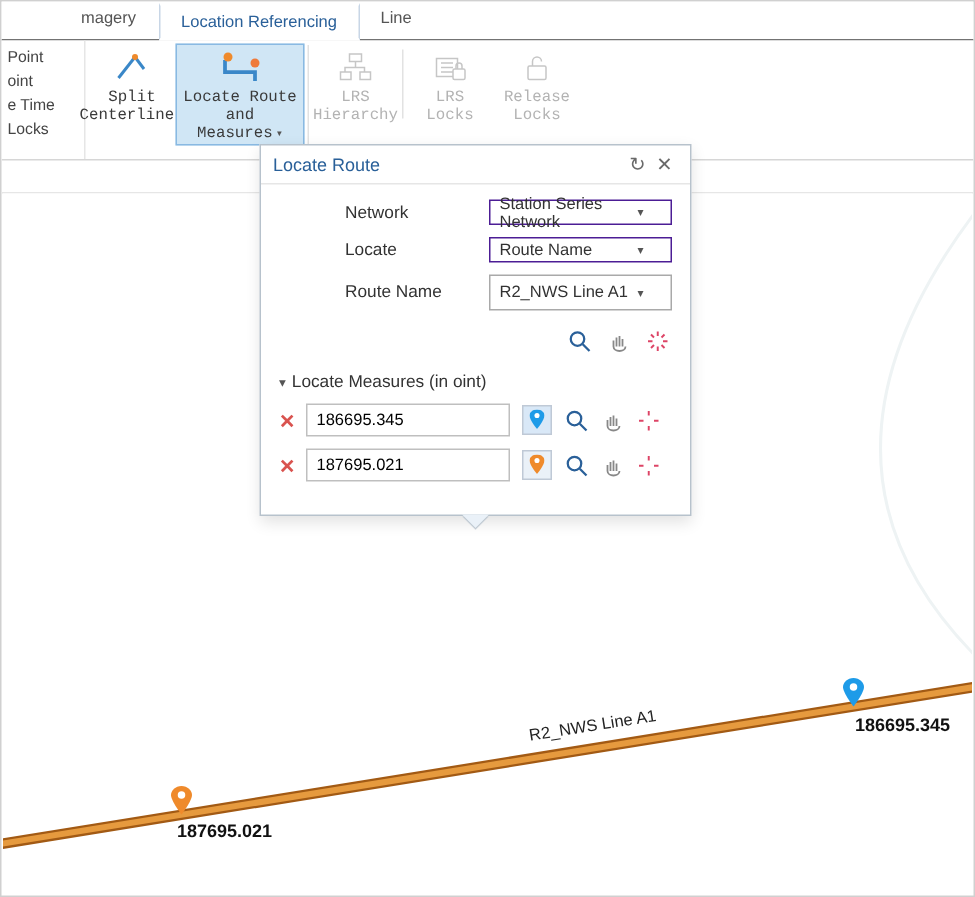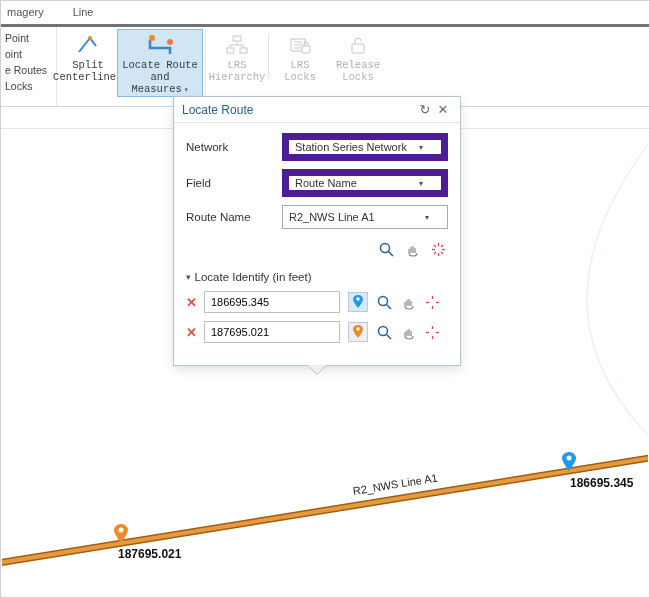--- a/index.html
+++ b/index.html
@@ -9,21 +9,21 @@
     font-size: 11px;
     color: #323232;
     background: #fff;
     width: 650px;
     height: 598px;
     overflow: hidden;
     position: relative;
     border: 1px solid #d0d0d0;
   }
   
-  .tabbar { display:flex; height:26px; border-bottom:3px solid #737373; background:#fff; }
+  .tabbar { display:flex; height:26px; border-bottom:1px solid #737373; background:#fff;padding-left:47px; }
   .tab { padding:5px 14px 4px; color:#555; cursor:pointer; border-right:1px solid transparent;}
   .tab.active { color:#2a6099; border-bottom:2px solid #fff; border-top:2px solid #fff; border-left:1px solid #c8d6e6; border-right:1px solid #c8d6e6; background:#fff; position:relative; top:1px;}
   .tab.first { padding-left:6px;}
   
   .ribbon { display:flex; height:80px; background:#fff; border-bottom:1px solid #d6d6d6; }
   .leftcol { width:56px; display:flex; flex-direction:column; padding:4px 2px; gap:2px; border-right:1px solid #e6e6e6;}
   .leftcol .mini { font-size:10.5px; color:#444; padding:1px 0 1px 2px; white-space:nowrap; overflow:hidden;}
   .group { display:flex; flex-direction:column; align-items:center; position:relative; padding:2px 2px 0; }
   .groupbtns { display:flex; }
   .grouplabel { font-size:10px; color:#6b6b6b; text-align:right; width:100%; padding:1px 0 2px;font-weight:bold; }
@@ -39,22 +39,22 @@
   
   .subbar { height:22px; border-bottom:1px solid #e6e6e6; }
 
   
   .panel { position:absolute; left:172px; top:95px; width:288px; background:#fff; border:1px solid #b7c2cc; box-shadow:0 4px 10px rgba(0,0,0,.12); z-index:50;}
   .panel-title{ display:flex; align-items:center; height:26px; padding:0 8px; border-bottom:1px solid #e6e6e6; font-size:12px; color:#2a6099;}
   .panel-title .sp{flex:1;}
   .panel-title .ic{ width:18px; text-align:center; color:#6a6a6a; cursor:pointer; font-size:13px;}
   .panel-body{ padding:10px 12px 14px; }
   .frow{ display:flex; align-items:center; margin-bottom:8px;}
-  .frow .flab{ width:96px; font-size:11.5px; color:#323232;}
-  .sel{ flex:1; height:28px; border:7px solid #4c1d95; background:#fff; padding:2px 18px 2px 6px; font-size:11px; position:relative; display:flex; align-items:center; justify-content:space-between; cursor:pointer;}
+  .frow .flab{ width:96px; font-size:11.5px; color:#323232;margin-left:44px;}
+  .sel{ flex:1; height:17px; border:1px solid #4c1d95; background:#fff; padding:2px 18px 2px 6px; font-size:11px; position:relative; display:flex; align-items:center; justify-content:space-between; cursor:pointer;}
   .sel .caret{ font-size:8px; color:#555;}
   .sel.big{ height:24px; border:1px solid #a9a9a9;}
   .iconsrow{ display:flex; justify-content:flex-end; gap:10px; padding:4px 2px 8px 0;}
   .toolicon{ width:16px; height:16px; display:flex; align-items:center; justify-content:center; cursor:pointer;}
   .section-h{ font-size:11.5px; color:#333; margin:6px 0 8px; display:flex; align-items:center; gap:4px; cursor:pointer;}
   .section-h .chev{ font-size:9px; color:#555;}
   .mrow{ display:flex; align-items:center; gap:8px; margin-bottom:8px;}
   .mrow .del{ color:#d9534f; font-weight:bold; font-size:13px; cursor:pointer; width:10px; text-align:center;}
   .mrow input{ width:136px; height:22px; border:1px solid #bfbfbf; padding:2px 6px; font-size:11px; font-family:inherit;}
   .pin{ width:20px; height:20px; border:1px solid #bfc9d6; display:flex; align-items:center; justify-content:center; background:#eaf1f8; cursor:pointer;}
@@ -67,28 +67,29 @@
   .map { position:absolute; left:1px; right:1px; top:128px; bottom:1px; background:#fff; overflow:hidden;}
   .route-label{ position:absolute; font-size:11px; color:#222; transform:rotate(-9deg); transform-origin:left top;}
   .measure-label{ position:absolute; font-size:12px; font-weight:600; color:#111;}
   .pin-marker{ position:absolute; }
 </style>
 </head>
 <body>
 
 <div class="tabbar">
   <div class="tab first">magery</div>
+  <div class="tab active">Location Referencing</div>
   <div class="tab">Line</div>
 </div>
 
 <div class="ribbon">
   <div class="leftcol">
     <div class="mini">Point</div>
     <div class="mini">oint</div>
-    <div class="mini">e Routes</div>
+    <div class="mini">e Time</div>
     <div class="mini">Locks</div>
   </div>
 
   <div class="group" style="flex:0 0 auto;">
     <div class="groupbtns">
       <div class="bigbtn">
         <div class="iconbox">
           <svg width="24" height="22">
               <path d="M3 18 L14 4" stroke="#3a87c8" stroke-width="2" fill="none"></path>
               <path d="M14 4 L20 12" stroke="#3a87c8" stroke-width="2" fill="none"></path>
@@ -195,21 +196,21 @@
   </div>
   <div class="panel-body">
     <div class="frow">
       <div class="flab">Network</div>
       <div class="sel">
         <span>Station Series Network</span>
         <span class="caret">▾</span>
       </div>
     </div>
     <div class="frow">
-      <div class="flab">Field</div>
+      <div class="flab">Locate</div>
       <div class="sel">
         <span>Route Name</span>
         <span class="caret">▾</span>
       </div>
     </div>
     <div class="frow">
       <div class="flab">Route Name</div>
       <div class="sel big">
         <span>R2_NWS Line A1</span>
         <span class="caret">▾</span>
@@ -238,21 +239,21 @@
               <line x1="10" y1="10" x2="12" y2="12"></line>
               <line x1="12" y1="3" x2="10" y2="5"></line>
               <line x1="3" y1="12" x2="5" y2="10"></line>
             </g>
           </svg>
         </span>
     </div>
 
     <div class="section-h">
       <span class="chev">▾</span>
-      <span>Locate Identify (in feet)</span>
+      <span>Locate Measures (in oint)</span>
     </div>
 
     <div class="mrow">
       <span class="del">✕</span>
       <input value="186695.345" style="">
       <span class="pin blue">
           <svg width="10" height="14">
             <path d="M5 0C2 0 0 2 0 4c0 3 5 9 5 9s5-6 5-9c0-2-2-4-5-4z" fill="#1e9be8"></path>
             <circle cx="5" cy="4" r="1.7" fill="#fff"></circle>
           </svg>

